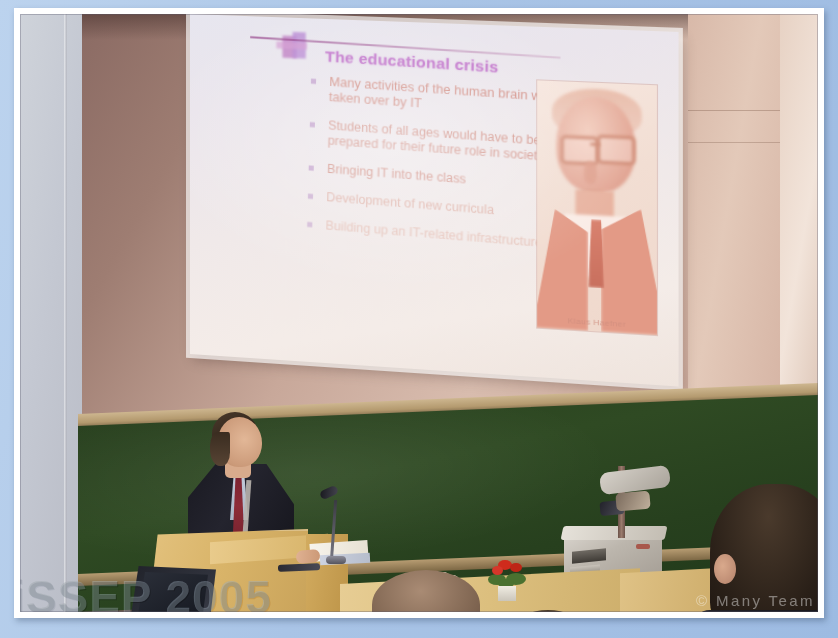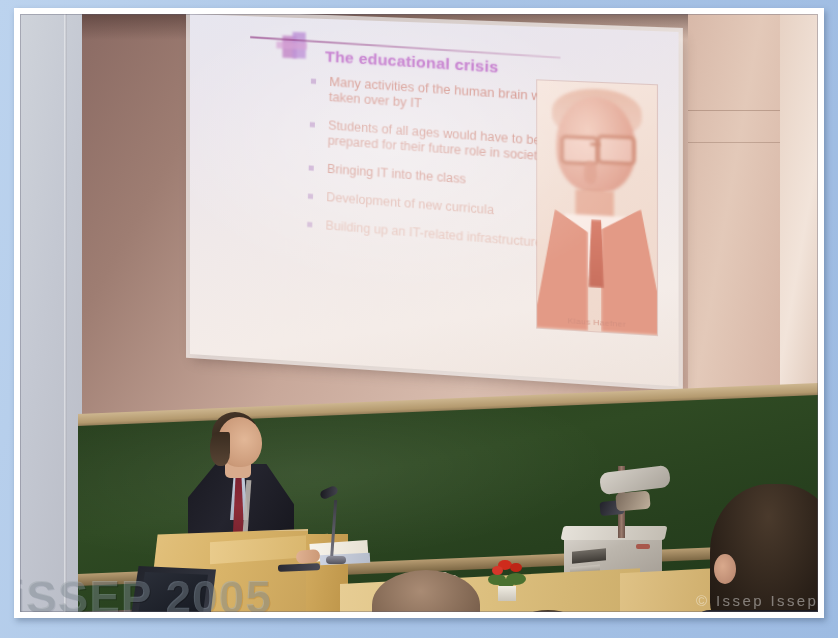--- a/index.html
+++ b/index.html
@@ -536,17 +536,17 @@
     <div class="pot-red"></div>
 
     <div class="aud-head-1"></div>
     <div class="aud-head-3"></div>
     <div class="aud-head-2"></div>
     <div class="aud-ear"></div>
     <div class="aud-shoulder"></div>
 
     <div class="wm-left-solid">iSSEP 2005</div>
     <div class="wm-left">iSSEP 2005</div>
-    <div class="wm-right">© Issep Issep</div>
+    <div class="wm-right">© Many Team</div>
 
   </div>
   <div id="photo-border"></div>
 </div>
 
 </body></html>

